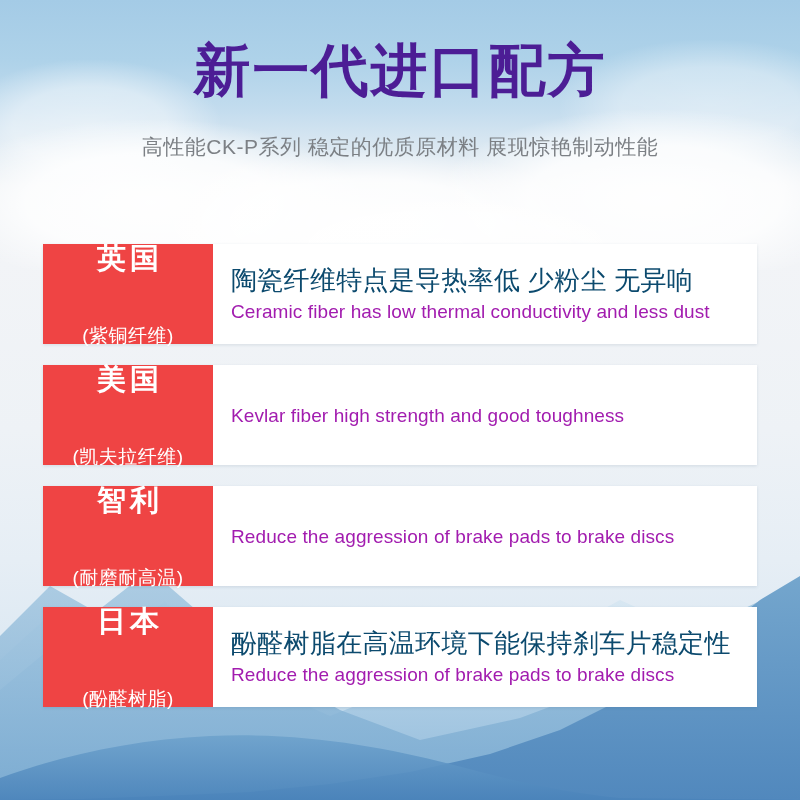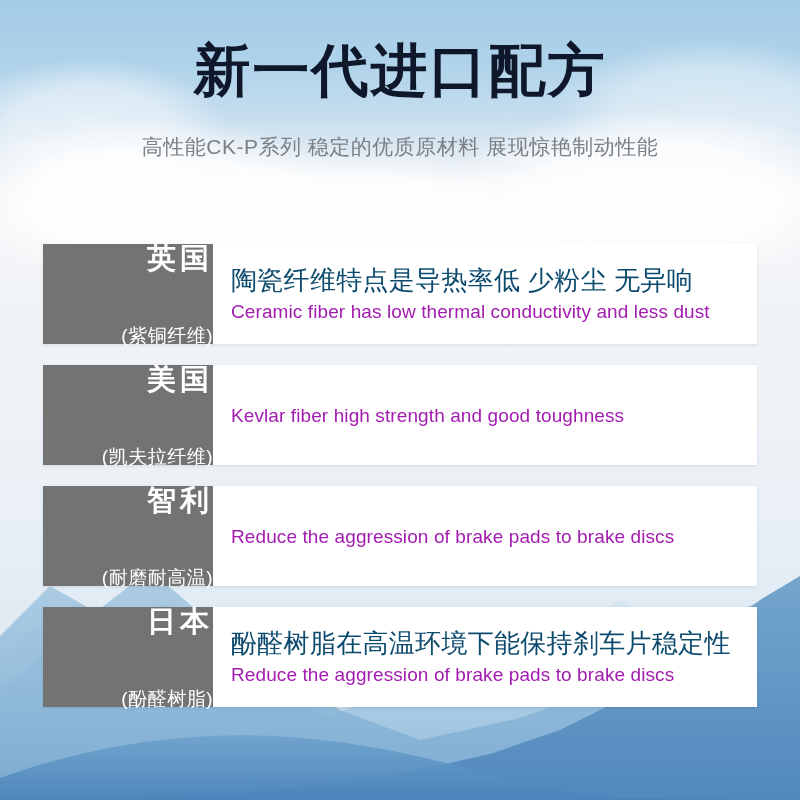--- a/index.html
+++ b/index.html
@@ -49,21 +49,21 @@
   
   .mt{ position:absolute; bottom:0; left:0; width:800px; height:260px; pointer-events:none; }
 
   
   .headline{
     position:absolute; left:0; top:38px; width:800px;
     text-align:center;
     font-size:57px; line-height:64px;
     font-weight:bold;
     letter-spacing:2px;
-    color:#0f172a;
+    color:#4c1d95;
     white-space:nowrap;
   }
   .subline{
     position:absolute; left:0; top:133px; width:800px;
     text-align:center;
     font-size:21px; line-height:28px;
     color:#7c8085;
     letter-spacing:.5px;
     white-space:nowrap;
   }
@@ -77,25 +77,25 @@
     position:relative;
     height:100px;
     margin-bottom:21px;
     background:#ffffff;
     box-shadow:0 1px 3px rgba(40,70,100,.13);
     display:flex;
     align-items:stretch;
   }
   .badge{
     flex:0 0 170px;
-    background:#737373;
+    background:#ef4444;
     color:#ffffff;
     display:flex;
     flex-direction:column;
-    align-items:flex-end;
+    align-items:center;
     justify-content:center;
     padding-top:2px;
     gap:47px;
   }
   .badge-country{
     font-size:29px;
     font-weight:bold;
     line-height:34px;
     letter-spacing:4px;
     text-indent:4px;

